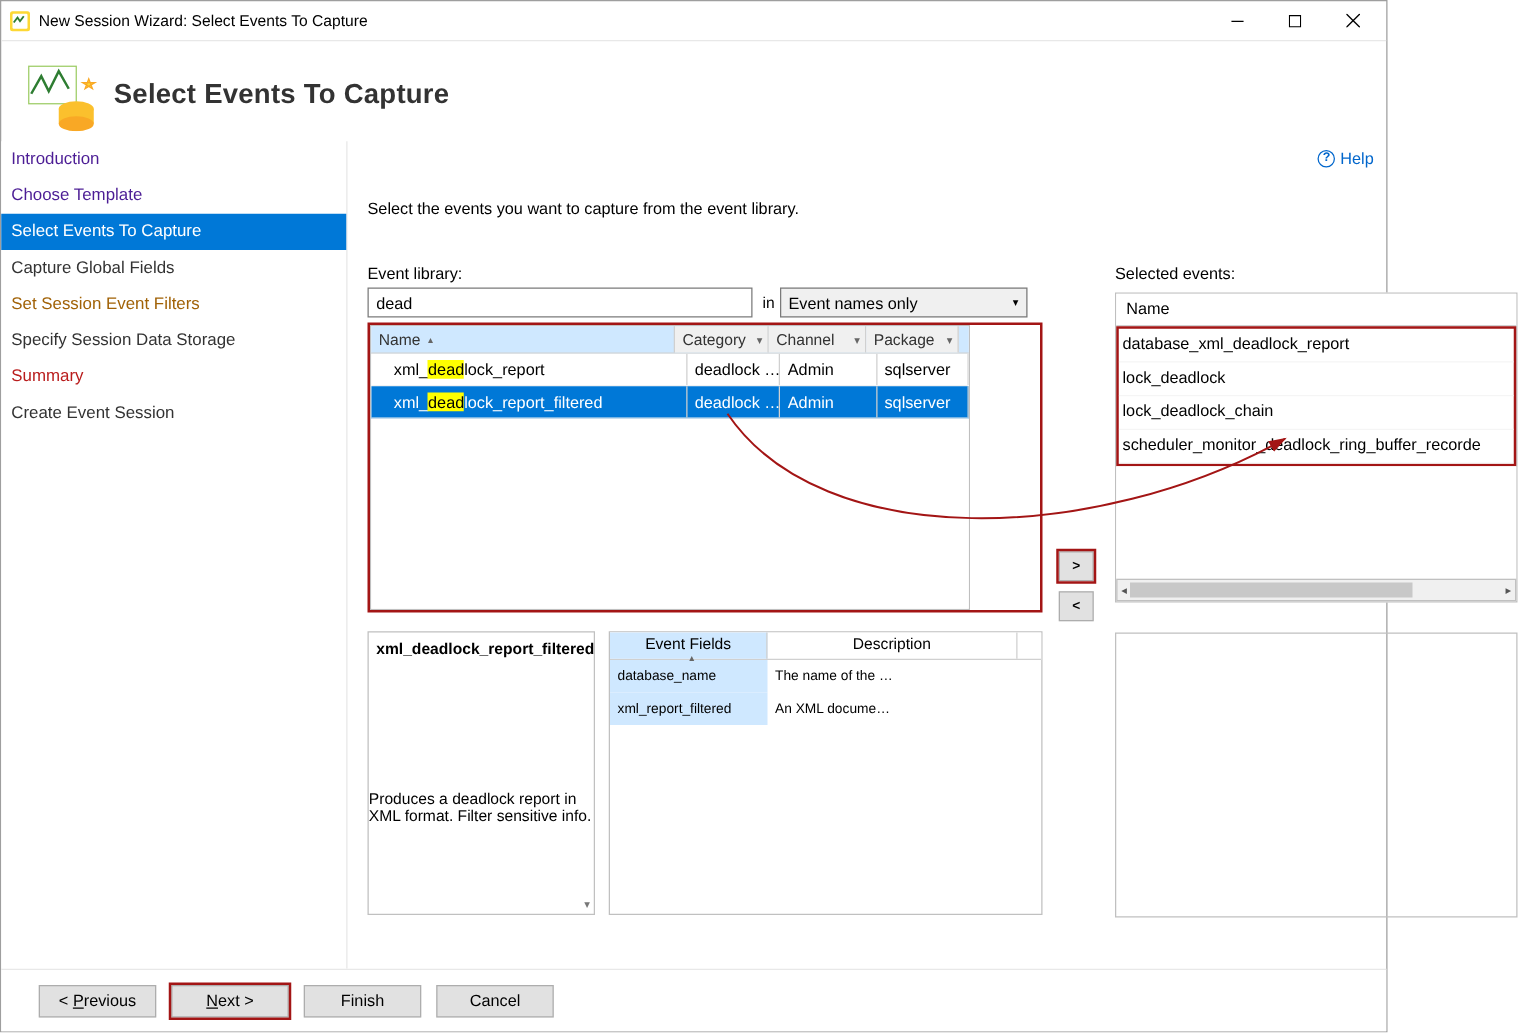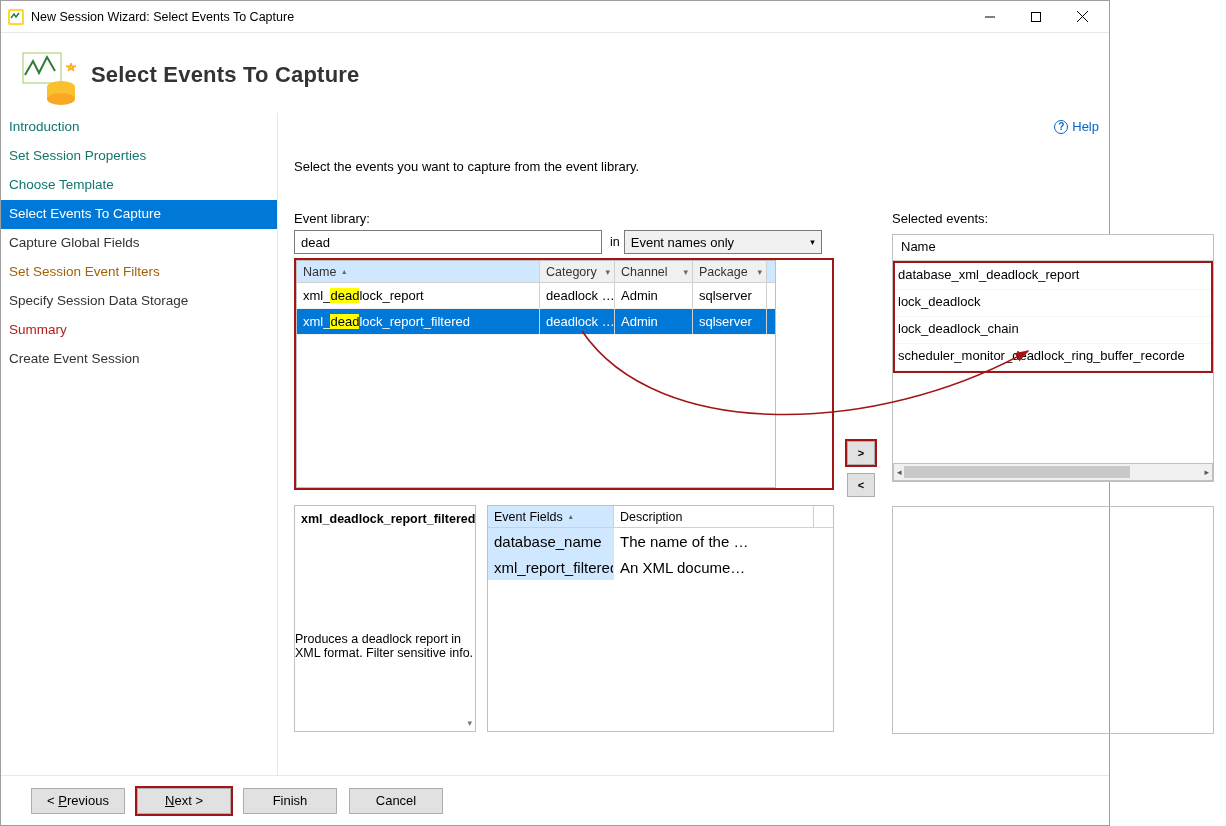--- a/index.html
+++ b/index.html
@@ -14,21 +14,21 @@
   .titlebar .win-btn svg { display:block; }
 
   
   .header { height:80px; display:flex; align-items:center; padding:10px 18px 6px 18px; }
   .header .logo { width:60px; height:60px; margin-right:12px; }
   .header .h-title { font-size:22px; font-weight:700; color:#333; letter-spacing:0.2px; }
 
   
   .body { position:absolute; top:112px; left:0; right:0; bottom:50px; display:flex; }
   .sidebar { width:277px; border-right:1px solid #e8e8e8; background:#fff; }
-  .side-item { padding:5px 8px 6px 8px; color:#0f766e; font-size:13.5px; line-height:18px; cursor:pointer; }
+  .side-item { padding:5px 8px 6px 8px; color:#4c1d95; font-size:13.5px; line-height:18px; cursor:pointer; }
   .side-item.selected { background:#0078d7; color:#fff; }
 
   .main { flex:1; padding:10px 14px 0 16px; position:relative; }
   .help { position:absolute; top:6px; right:10px; color:#0066cc; font-size:13px; display:flex; align-items:center; gap:4px; cursor:pointer; }
   .help-icon { width:14px;height:14px;border:1.5px solid #0066cc;border-radius:50%;display:inline-flex;align-items:center;justify-content:center;font-size:10px;font-weight:bold;color:#0066cc; }
 
   .instr { margin-top:36px; margin-bottom:40px; }
 
   .lib-col { position:absolute; left:16px; top:98px; width:540px; }
   .lbl { margin-bottom:4px; }
@@ -37,21 +37,21 @@
   .filter-in { font-size:12.5px; margin-left:4px; }
   .filter-select { width:198px; height:24px; border:1px solid #7a7a7a; background:#f0f0f0; padding:2px 20px 2px 6px; font:inherit; position:relative; display:inline-flex; align-items:center; }
   .filter-select .arrow { position:absolute; right:6px; top:50%; transform:translateY(-50%); font-size:9px; }
 
   .grid { width:480px; border:1px solid #bfbfbf; background:#fff; }
   .grid .hdr { height:22px; display:flex; background:#f0f0f0; border-bottom:1px solid #d0d0d0; }
   .grid .hdr .cell, .grid .row .cell { border-right:1px solid #d0d0d0; padding:2px 6px; overflow:hidden; text-overflow:ellipsis; white-space:nowrap; display:flex; align-items:center; }
   .grid .hdr .cell { font-size:12.5px; color:#333; position:relative; }
   .sorticon { font-size:8px; margin-left:6px; color:#666; }
   .filticon { position:absolute; right:4px; font-size:9px; color:#666; }
-  .grid .row { height:26px; display:flex; border-bottom:1px solid #f2f2f2; }
+  .grid .row { height:26px; display:flex; border-bottom:1px solid #f2f2f2;padding-left:12px; }
   .grid .row.sel { background:#0078d7; color:#fff; }
   .grid.alt-header .hdr { background:#cfe8ff; }
   .hl { background:#ffff00; color:#000; }
 
   .col-name { width:243px; }
   .col-cat  { width:75px; }
   .col-ch   { width:78px; }
   .col-pkg  { width:74px; border-right:none; }
   .row .col-pkg { border-right:none; }
 
@@ -78,25 +78,25 @@
 
   
   .desc-panel { position:absolute; left:16px; top:392px; width:182px; height:227px; border:1px solid #c0c0c0; padding:6px; font-size:12.5px; }
   .desc-panel .title { font-weight:700; }
   .desc-panel .body { margin-top:14px; }
   .desc-panel .dd { position:absolute; bottom:3px; right:3px; font-size:9px; color:#777; }
 
   
   .fields-panel { position:absolute; left:209px; top:392px; width:347px; height:227px; border:1px solid #c0c0c0; }
   .fields-panel .hdr { height:22px; display:flex; background:#fff; border-bottom:1px solid #d0d0d0; }
-  .fields-panel .hdr .fcell { border-right:1px solid #d0d0d0; padding:2px 6px; display:flex; align-items:center; font-size:12.5px; position:relative; }
+  .fields-panel .hdr .fcell { border-right:1px solid #d0d0d0; padding:2px 6px; display:flex; align-items:center; font-size:12.5px; position:relative;flex-direction:column; }
   .fc-name { width:126px; background:#cfe8ff; }
   .fc-desc { width:200px; }
   .fields-panel .frow { height:26px; display:flex; }
-  .fields-panel .frow .fcell { border-right:1px solid transparent; padding:2px 6px; display:flex; align-items:center; font-size:15px; overflow:hidden; white-space:nowrap; }
+  .fields-panel .frow .fcell { border-right:1px solid transparent; padding:2px 6px; display:flex; align-items:center; font-size:11px; overflow:hidden; white-space:nowrap; }
 
   
   .footer { position:absolute; bottom:0; left:0; right:0; height:50px; display:flex; align-items:center; justify-content:flex-start; padding:0 30px; gap:12px; border-top:1px solid #e8e8e8; background:#fff; }
   .footer .btn { width:94px; height:26px; border:1px solid #adadad; background:#e1e1e1; display:flex; align-items:center; justify-content:center; font:inherit; cursor:pointer; }
   .footer .btn.hl-red { outline:2px solid #a31515; }
   .underline { text-decoration:underline; }
 
   
   .annot { position:absolute; pointer-events:none; }
 </style>
@@ -139,21 +139,20 @@
       <ellipse cx="42" cy="54" rx="14" ry="6" fill="#f9a825"></ellipse>
       <polygon points="52,18 55,26 47,21 57,21 49,26" fill="#fdd835" stroke="#f9a825"></polygon>
     </svg>
     <div class="h-title">Select Events To Capture</div>
   </div>
 
   <div class="body">
 
     <div class="sidebar">
       <div class="side-item">Introduction</div>
-      <div class="side-item">Set Session Properties</div>
       <div class="side-item">Choose Template</div>
       <div class="side-item selected">Select Events To Capture</div>
       <div class="side-item" style="color:#333">Capture Global Fields</div>
       <div class="side-item" style="color:#a16207">Set Session Event Filters</div>
       <div class="side-item" style="color:#333">Specify Session Data Storage</div>
       <div class="side-item" style="color:#b91c1c">Summary</div>
       <div class="side-item" style="color:#333">Create Event Session</div>
     </div>
 
     <div class="main">

